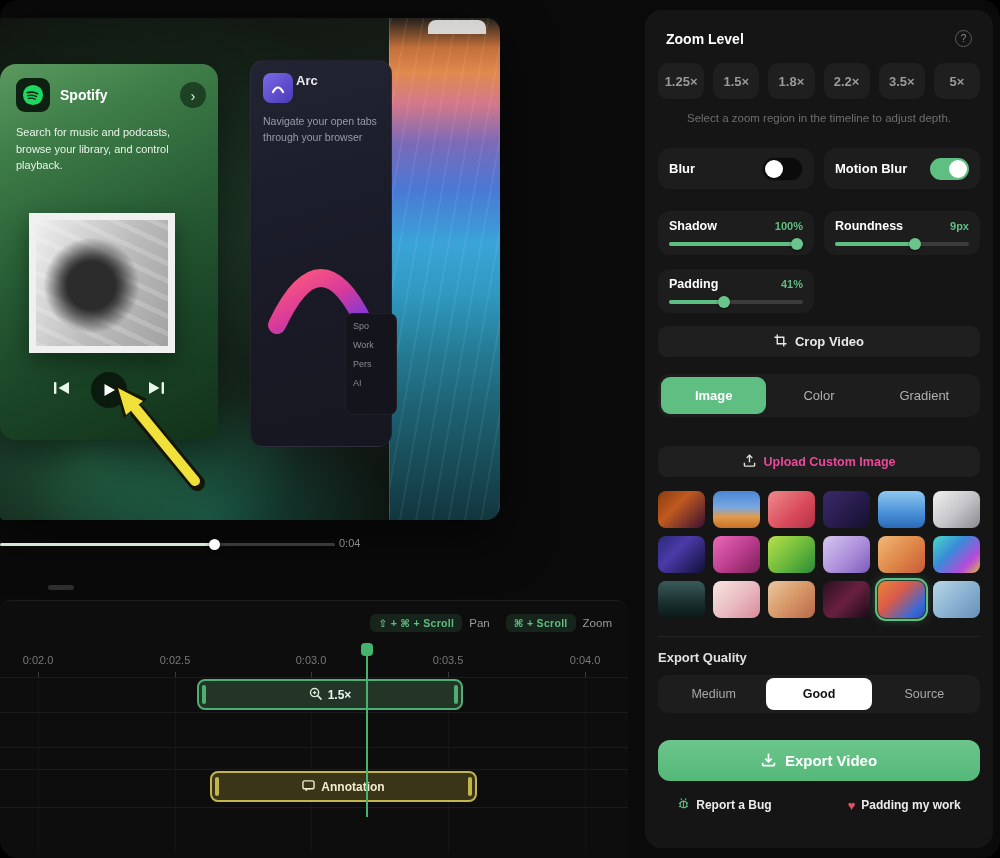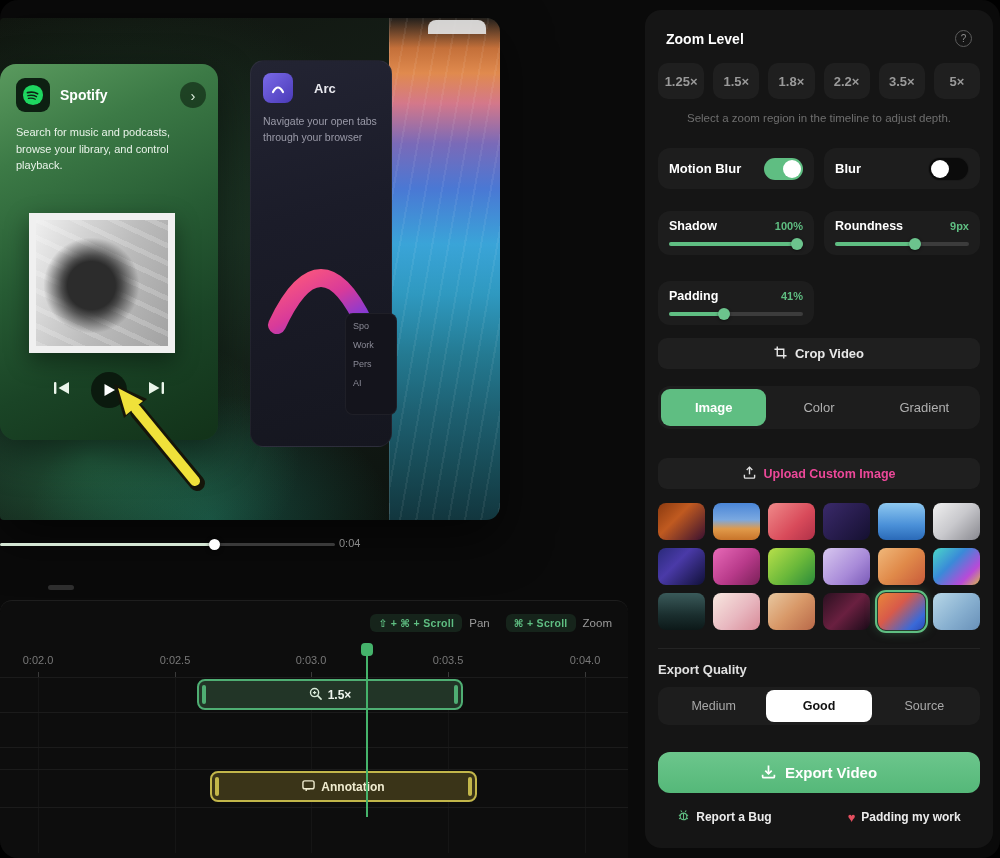--- a/index.html
+++ b/index.html
@@ -34,21 +34,21 @@
     background:
       radial-gradient(circle at 42% 52%, #2c2c2c 0 24px, rgba(44,44,44,0.8) 30px, transparent 48px),
       repeating-linear-gradient(25deg, rgba(255,255,255,0.18) 0 5px, transparent 5px 16px),
       linear-gradient(115deg,#efefef 0%,#d2d2d2 30%,#bcbcbc 55%,#a2a2a2 100%);}
   .sp-controls{position:absolute;left:0;right:0;top:306px;height:40px;display:flex;align-items:center;justify-content:center;gap:20px;}
   .play-btn{width:36px;height:36px;border-radius:50%;background:#0b1a0e;display:grid;place-items:center;}
 
   
   .arc-card{position:absolute;left:250px;top:42px;width:140px;height:385px;border-radius:14px;overflow:hidden;
     background:linear-gradient(165deg,#232433 0%,#1b1c29 40%,#15161f 100%);border:1px solid rgba(255,255,255,0.05);}
-  .arc-header{display:flex;align-items:center;gap:21px;padding:12px 12px 0;}
+  .arc-header{display:flex;gap:3px;padding:12px 12px 0;}
   .arc-icon{width:30px;height:30px;border-radius:8px;background:linear-gradient(135deg,#7a6ae8,#4a3ab8);display:grid;place-items:center;flex:none;}
   .arc-title{color:#e8e8ee;font-size:13px;font-weight:600;}
   .arc-desc{padding:11px 12px 0;color:#9a9aa8;font-size:10.5px;line-height:1.5;}
   .arc-blob{position:absolute;left:6px;top:160px;}
   .submenu{position:absolute;left:345px;top:295px;width:52px;height:102px;background:#14141c;border:1px solid rgba(255,255,255,0.05);border-radius:8px;padding:7px 7px;box-sizing:border-box;}
   .submenu div{color:#8a8a96;font-size:9px;margin:0 0 9px;white-space:nowrap;overflow:hidden;}
 
   .pointer-arrow{position:absolute;left:90px;top:348px;pointer-events:none;}
 
   
@@ -91,21 +91,21 @@
   .row2{display:flex;gap:10px;}
   .toggles-row{margin-top:24px;}
   .toggle-card{flex:1;height:41px;background:#1d1d1d;border-radius:12px;display:flex;align-items:center;justify-content:space-between;padding:0 11px;}
   .toggle-label{color:#fff;font-size:13px;font-weight:600;}
   .toggle{width:39px;height:22px;border-radius:12px;position:relative;}
   .toggle.on{background:#5fbe82;}
   .toggle.off{background:#0b0b0b;border:1px solid rgba(255,255,255,0.06);}
   .knob{position:absolute;top:2px;width:18px;height:18px;border-radius:50%;background:#fff;}
   .toggle.on .knob{right:2px;} .toggle.off .knob{left:2px;}
   .sliders-row{margin-top:22px;}
-  .padding-row{margin-top:26px;}
+  .padding-row{margin-top:14px;}
   .slider-card{flex:1;height:44px;background:#1d1d1d;border-radius:12px;padding:8px 11px 0;box-sizing:border-box;}
   .slider-card.half{flex:none;width:calc(50% - 5px);}
   .slider-head{display:flex;justify-content:space-between;align-items:baseline;}
   .slider-name{color:#fff;font-size:12.5px;font-weight:600;}
   .slider-value{color:#5fbe82;font-size:11px;font-weight:700;}
   .slider-track{margin-top:9px;position:relative;height:4px;background:#3c3c3c;border-radius:2px;}
   .slider-fill{position:absolute;left:0;top:0;height:100%;background:#5fbe82;border-radius:2px;}
   .slider-knob{position:absolute;top:-4px;width:12px;height:12px;border-radius:50%;background:#6cc48d;box-shadow:0 1px 3px rgba(0,0,0,.5);}
   .crop-btn{margin-top:13px;height:31px;background:#1f1f1f;border-radius:9px;display:flex;align-items:center;justify-content:center;gap:8px;color:#e8e8e8;font-size:13px;font-weight:600;}
   .tabs{margin-top:17px;height:37px;background:#1d1d1d;border-radius:12px;padding:3px;display:flex;box-sizing:content-box;}
@@ -297,28 +297,28 @@
       <div class="zoom-btn">1.8×</div>
       <div class="zoom-btn">2.2×</div>
       <div class="zoom-btn">3.5×</div>
       <div class="zoom-btn">5×</div>
     </div>
 
     <div class="zoom-hint">Select a zoom region in the timeline to adjust depth.</div>
 
     <div class="row2 toggles-row">
       <div class="toggle-card">
+        <span class="toggle-label">Blur</span>
+        <span class="toggle off">
+            <span class="knob"></span>
+          </span>
+      </div>
+      <div class="toggle-card">
         <span class="toggle-label">Motion Blur</span>
         <span class="toggle on">
-            <span class="knob"></span>
-          </span>
-      </div>
-      <div class="toggle-card">
-        <span class="toggle-label">Blur</span>
-        <span class="toggle off">
             <span class="knob"></span>
           </span>
       </div>
     </div>
 
     <div class="row2 sliders-row">
       <div class="slider-card">
         <div class="slider-head">
           <span class="slider-name">Shadow</span>
           <span class="slider-value">100%</span>

